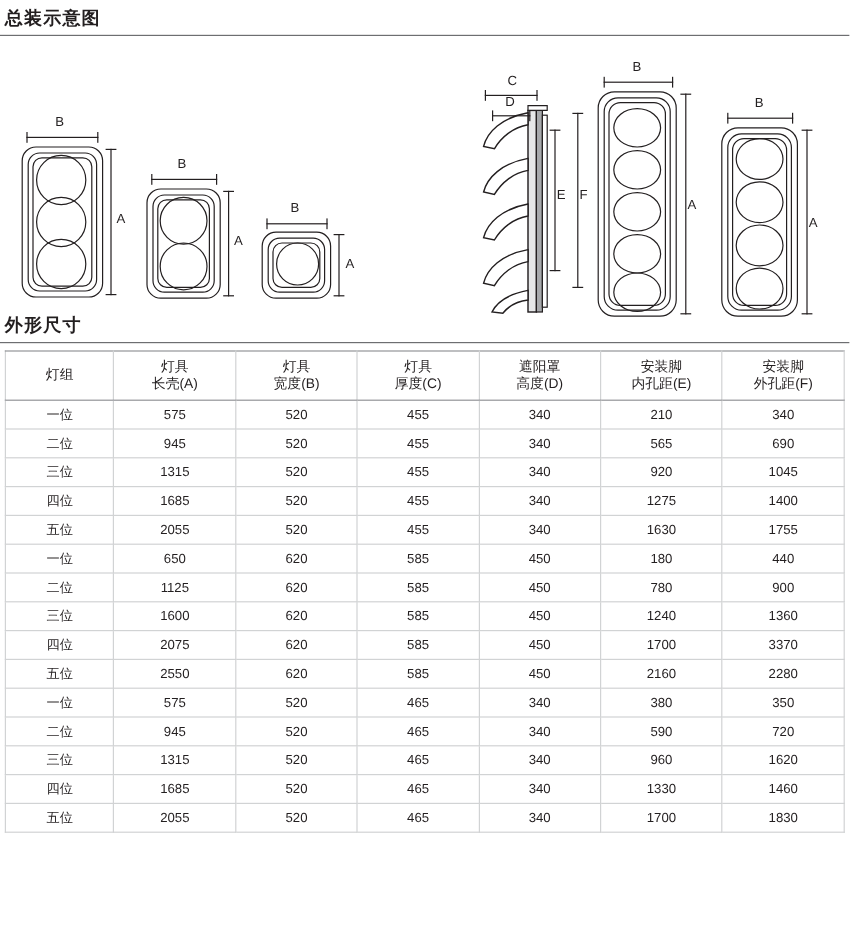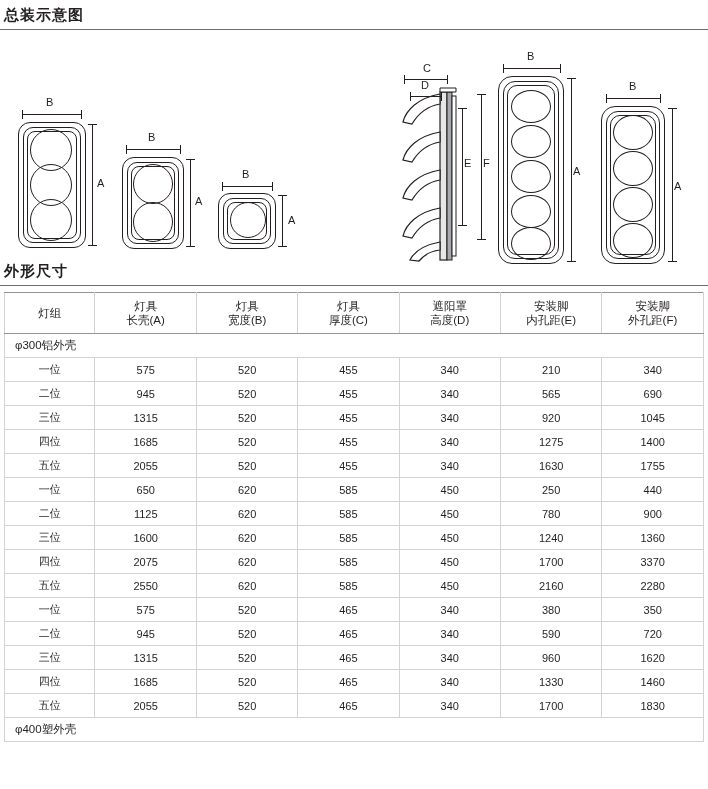--- a/index.html
+++ b/index.html
@@ -263,23 +263,20 @@
         <span class="hdr-sub">内孔距(E)</span>
       </th>
       <th>
         <span class="hdr-sub">安装脚</span>
         <span class="hdr-sub">外孔距(F)</span>
       </th>
     </tr>
   </thead>
   <tbody>
 
-    <tr class="group">
-      <td colspan="7">φ300铝外壳</td>
-    </tr>
     <tr>
       <td class="first">一位</td>
       <td>575</td>
       <td>520</td>
       <td>455</td>
       <td>340</td>
       <td>210</td>
       <td class="lastcol">340</td>
     </tr>
     <tr>
@@ -318,21 +315,21 @@
       <td>1630</td>
       <td class="lastcol">1755</td>
     </tr>
 
     <tr>
       <td class="first">一位</td>
       <td>650</td>
       <td>620</td>
       <td>585</td>
       <td>450</td>
-      <td>250</td>
+      <td>180</td>
       <td class="lastcol">440</td>
     </tr>
     <tr>
       <td class="first">二位</td>
       <td>1125</td>
       <td>620</td>
       <td>585</td>
       <td>450</td>
       <td>780</td>
       <td class="lastcol">900</td>
@@ -404,18 +401,15 @@
     <tr>
       <td class="first">五位</td>
       <td>2055</td>
       <td>520</td>
       <td>465</td>
       <td>340</td>
       <td>1700</td>
       <td class="lastcol">1830</td>
     </tr>
 
-    <tr class="group">
-      <td colspan="7">φ400塑外壳</td>
-    </tr>
 
   </tbody>
 </table>
 
 </body></html>

